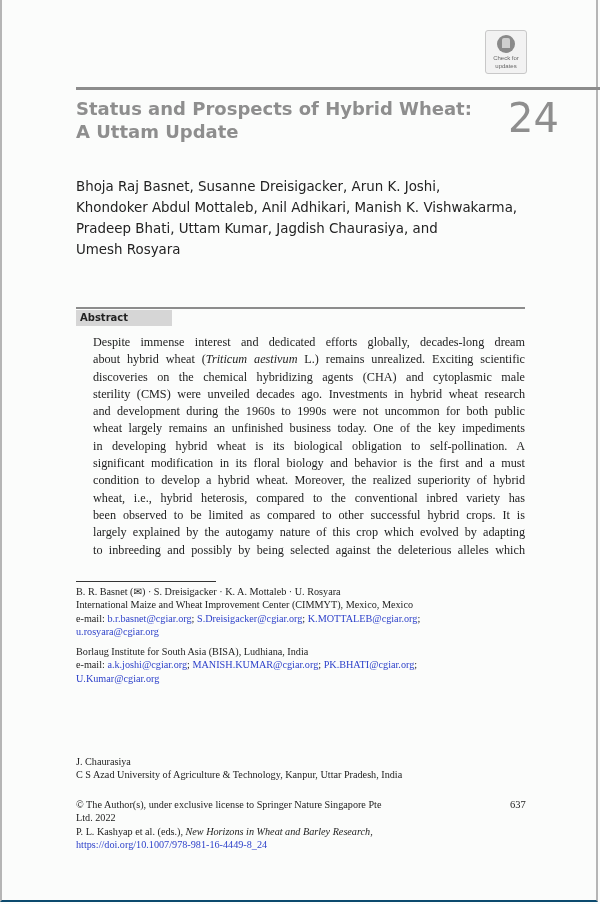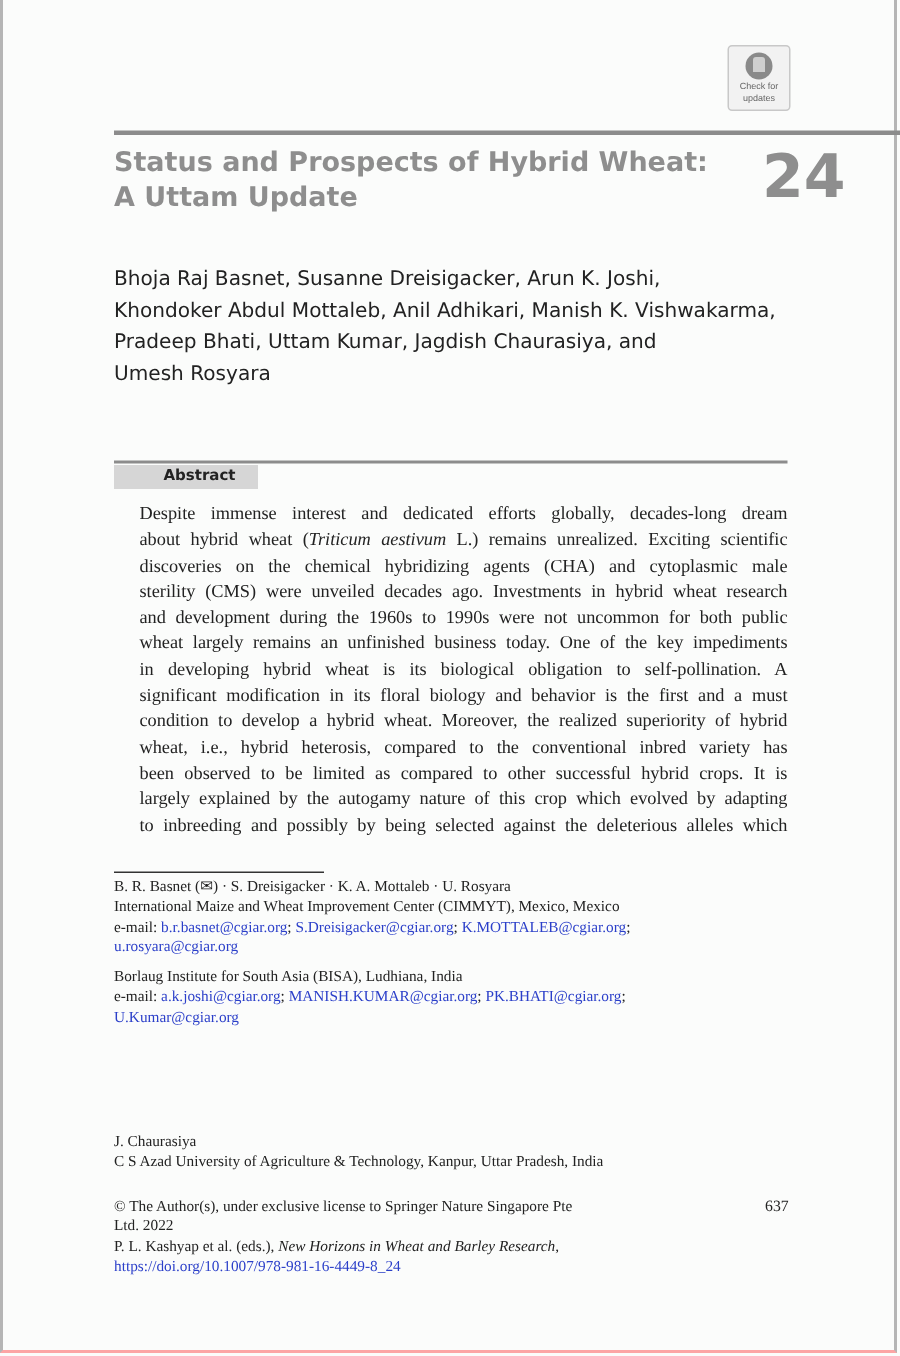--- a/index.html
+++ b/index.html
@@ -2,21 +2,21 @@
 <html><head>
 <meta charset="utf-8">
 <style>
   html, body { margin: 0; padding: 0; }
   body {
     width: 600px; height: 904px; background: #fbfcfb; position: relative; overflow: hidden;
     font-family: "Liberation Serif", serif; color: #222;
   }
   .page {
     position: absolute; left: 0; top: 0; width: 598px; height: 902px;
-    border-left: 2px solid #b5b5b5; border-right: 2px solid #b5b5b5; border-bottom: 2px solid #fca5a5;
+    border-left: 2px solid #b5b5b5; border-right: 2px solid #b5b5b5; border-bottom: 2px solid #0c4a6e;
     box-sizing: border-box; background: #fbfcfb;
   }
   .cfu {
     position: absolute; left: 483px; top: 30px; width: 40px; height: 42px;
     border: 1px solid #c8c8c8; border-radius: 3px; background: #f2f2f2;
     text-align: center; font-family: "Liberation Sans", sans-serif;
   }
   .cfu .circ {
     width: 18px; height: 18px; border-radius: 50%; background: #8a8a8a; margin: 4px auto 0;
     position: relative;
@@ -26,31 +26,31 @@
     background: #cfcfcf; border-radius: 2px 2px 0 0;
   }
   .cfu .lbl { font-size: 6px; line-height: 6px; color: #666; margin-top: 2px; }
   .rule-top { position: absolute; left: 74px; top: 87px; width: 524px; height: 3px; background: #8c8c8c; }
   .title {
     position: absolute; left: 74px; top: 97px; width: 400px;
     font-family: "DejaVu Sans", sans-serif; font-weight: bold; font-size: 18px; line-height: 23px; color: #8e8e8e;
   }
   .chapnum {
     position: absolute; left: 506px; top: 96px;
-    font-family: "DejaVu Sans", sans-serif; font-weight: bold; font-size: 40px; line-height: 44px; color: #8e8e8e;
+    font-family: "DejaVu Sans", sans-serif; font-weight: normal; font-size: 40px; line-height: 44px; color: #8e8e8e;
   }
   .authors {
     position: absolute; left: 74px; top: 176px; width: 500px;
     font-family: "DejaVu Sans", sans-serif; font-size: 13.4px; line-height: 21px; color: #222;
   }
   .abs-rule { position: absolute; left: 74px; top: 307px; width: 449px; height: 2px; background: #8c8c8c; }
   .abs-head {
     position: absolute; left: 74px; top: 310px; width: 96px; height: 16px; background: #d6d6d6;
     font-family: "DejaVu Sans", sans-serif; font-weight: bold; font-size: 10px; line-height: 16px; color: #222;
-    padding-left: 33px; box-sizing: border-box;
+    padding-left: 4px; box-sizing: border-box;
   }
   .abs-text {
     position: absolute; left: 91px; top: 334px; width: 432px;
     font-size: 12.2px; line-height: 17.3px; text-align: justify; color: #222;
   }
   .abs-text .line { display: block; text-align: justify; text-align-last: justify; white-space: nowrap; }
   .fn-rule { position: absolute; left: 74px; top: 581px; width: 140px; height: 1px; background: #333; }
   .fn { position: absolute; left: 74px; width: 420px; font-size: 10.2px; line-height: 13.3px; color: #222; }
   .fn a, .link { color: #2b3fc9; text-decoration: none; }
   .footer { position: absolute; left: 74px; top: 798px; width: 450px; font-size: 10.2px; line-height: 13.3px; color: #222; }

